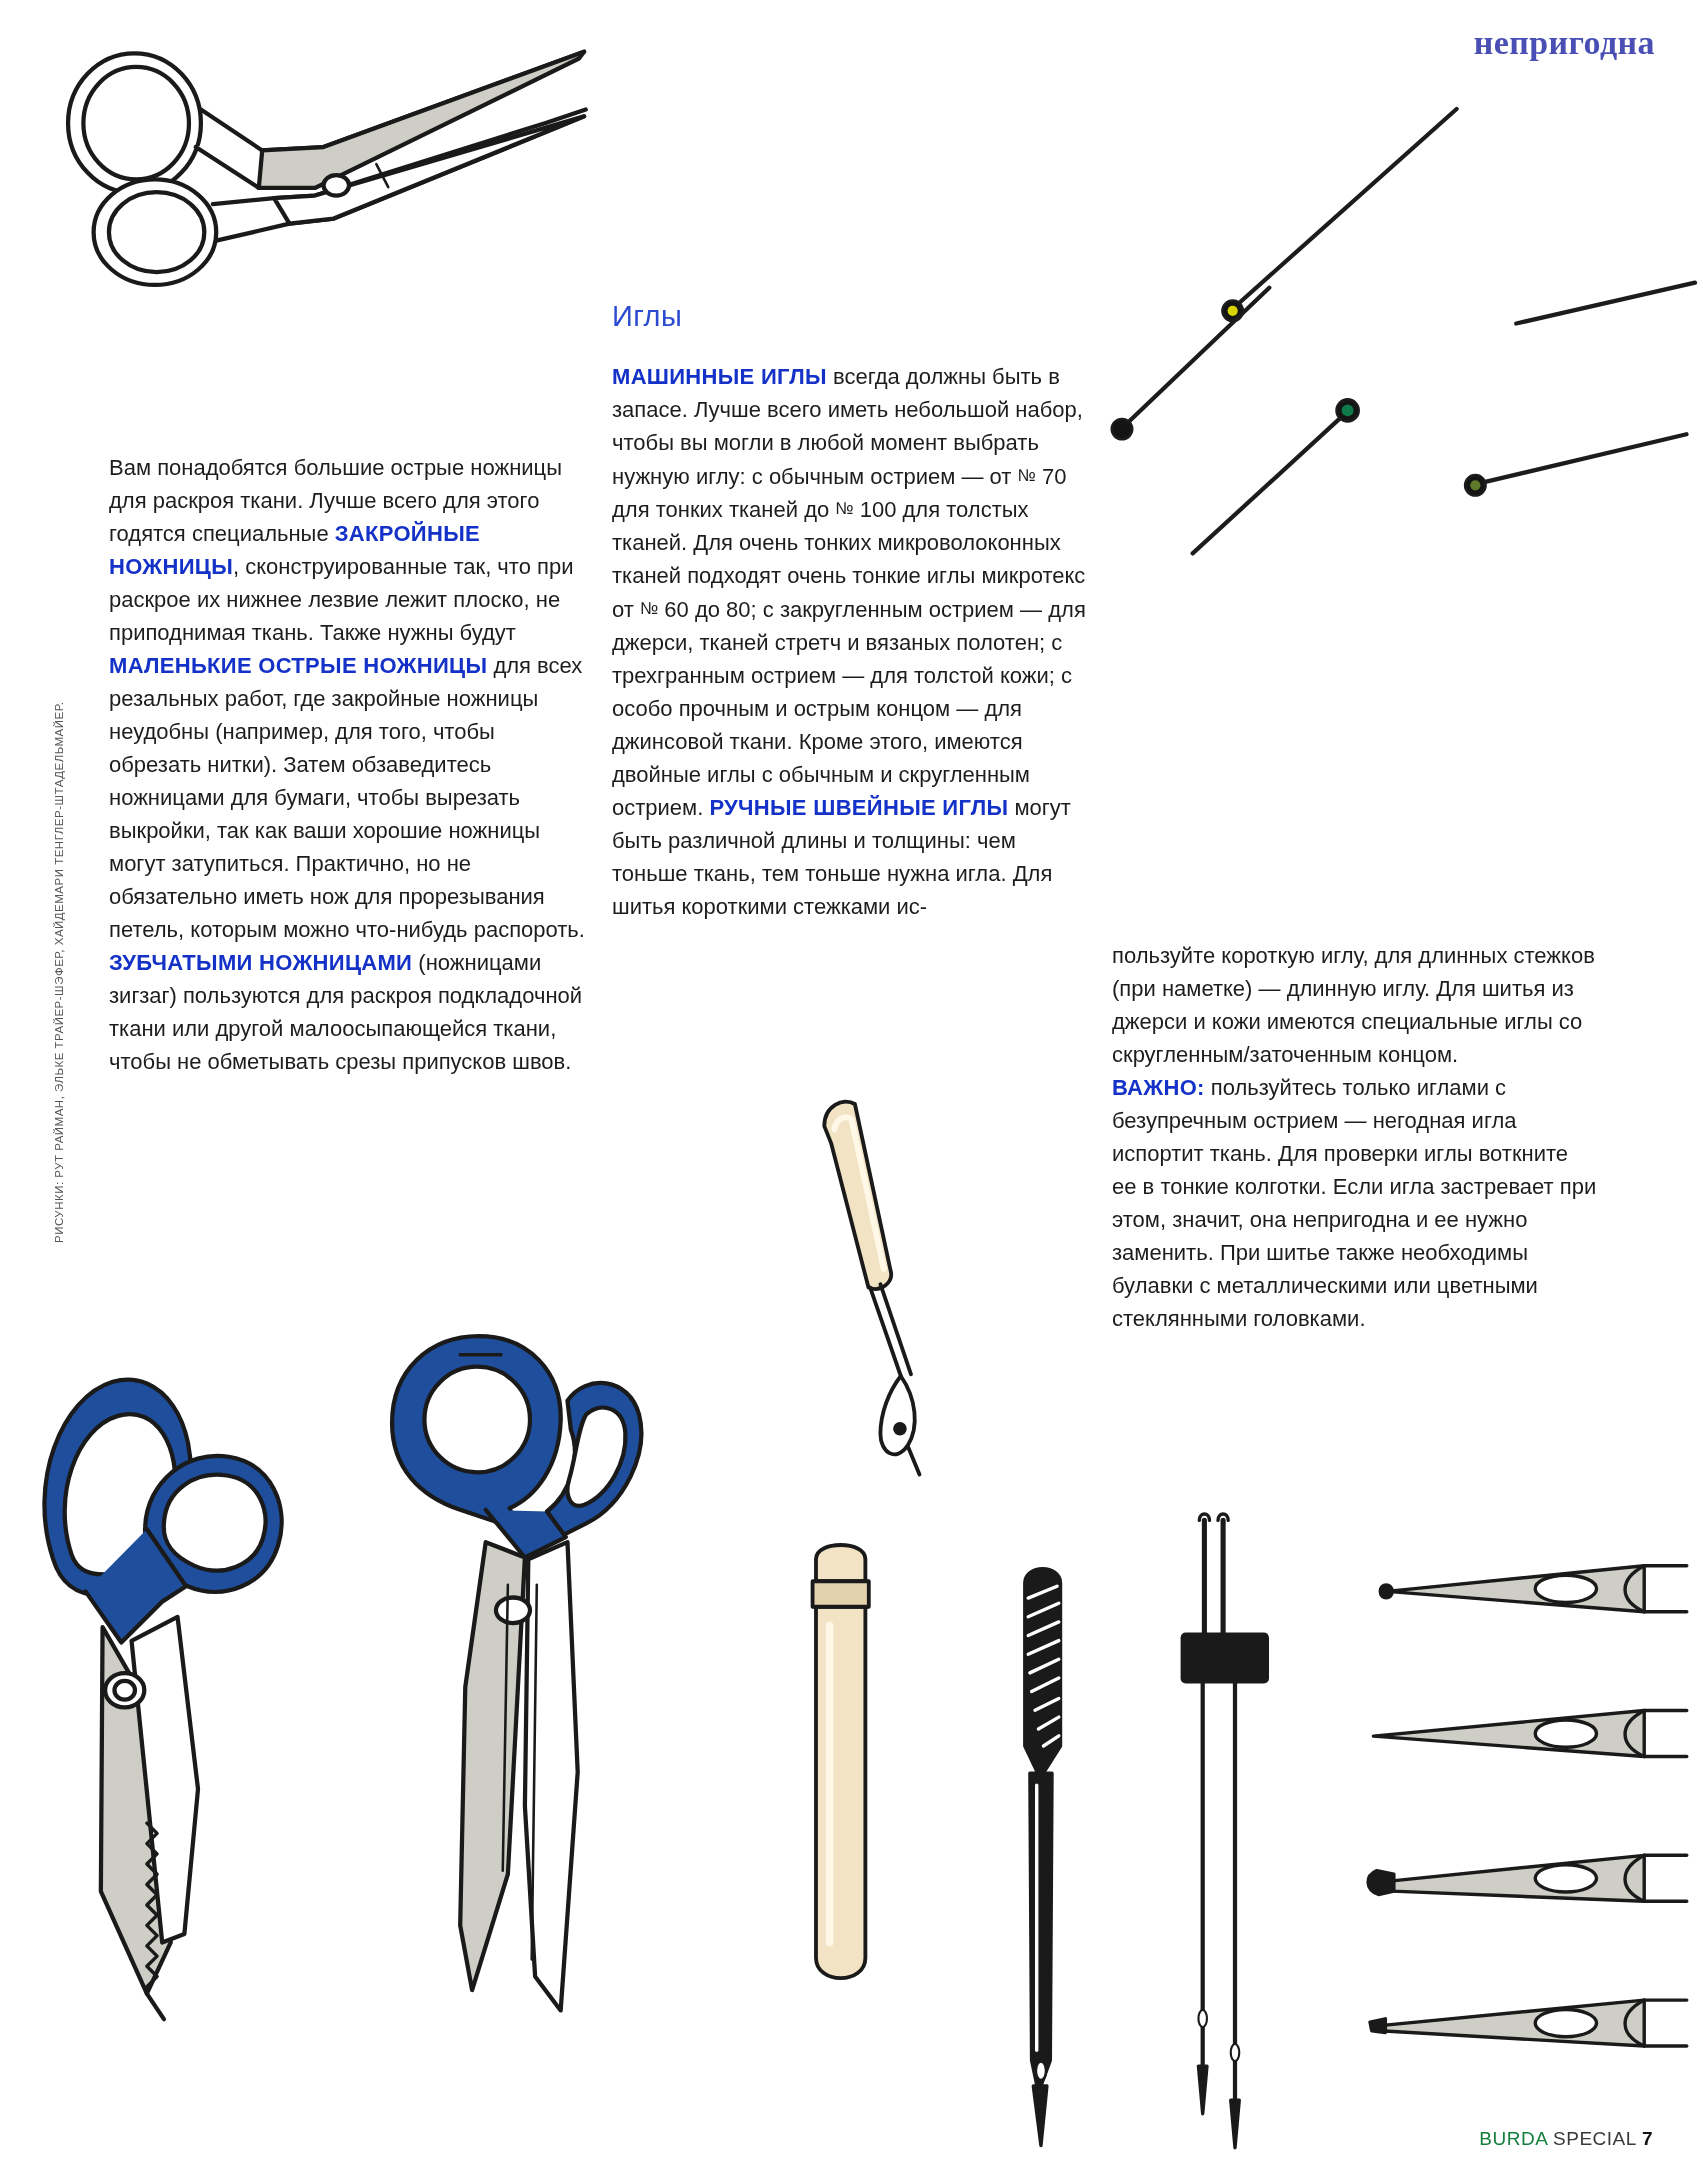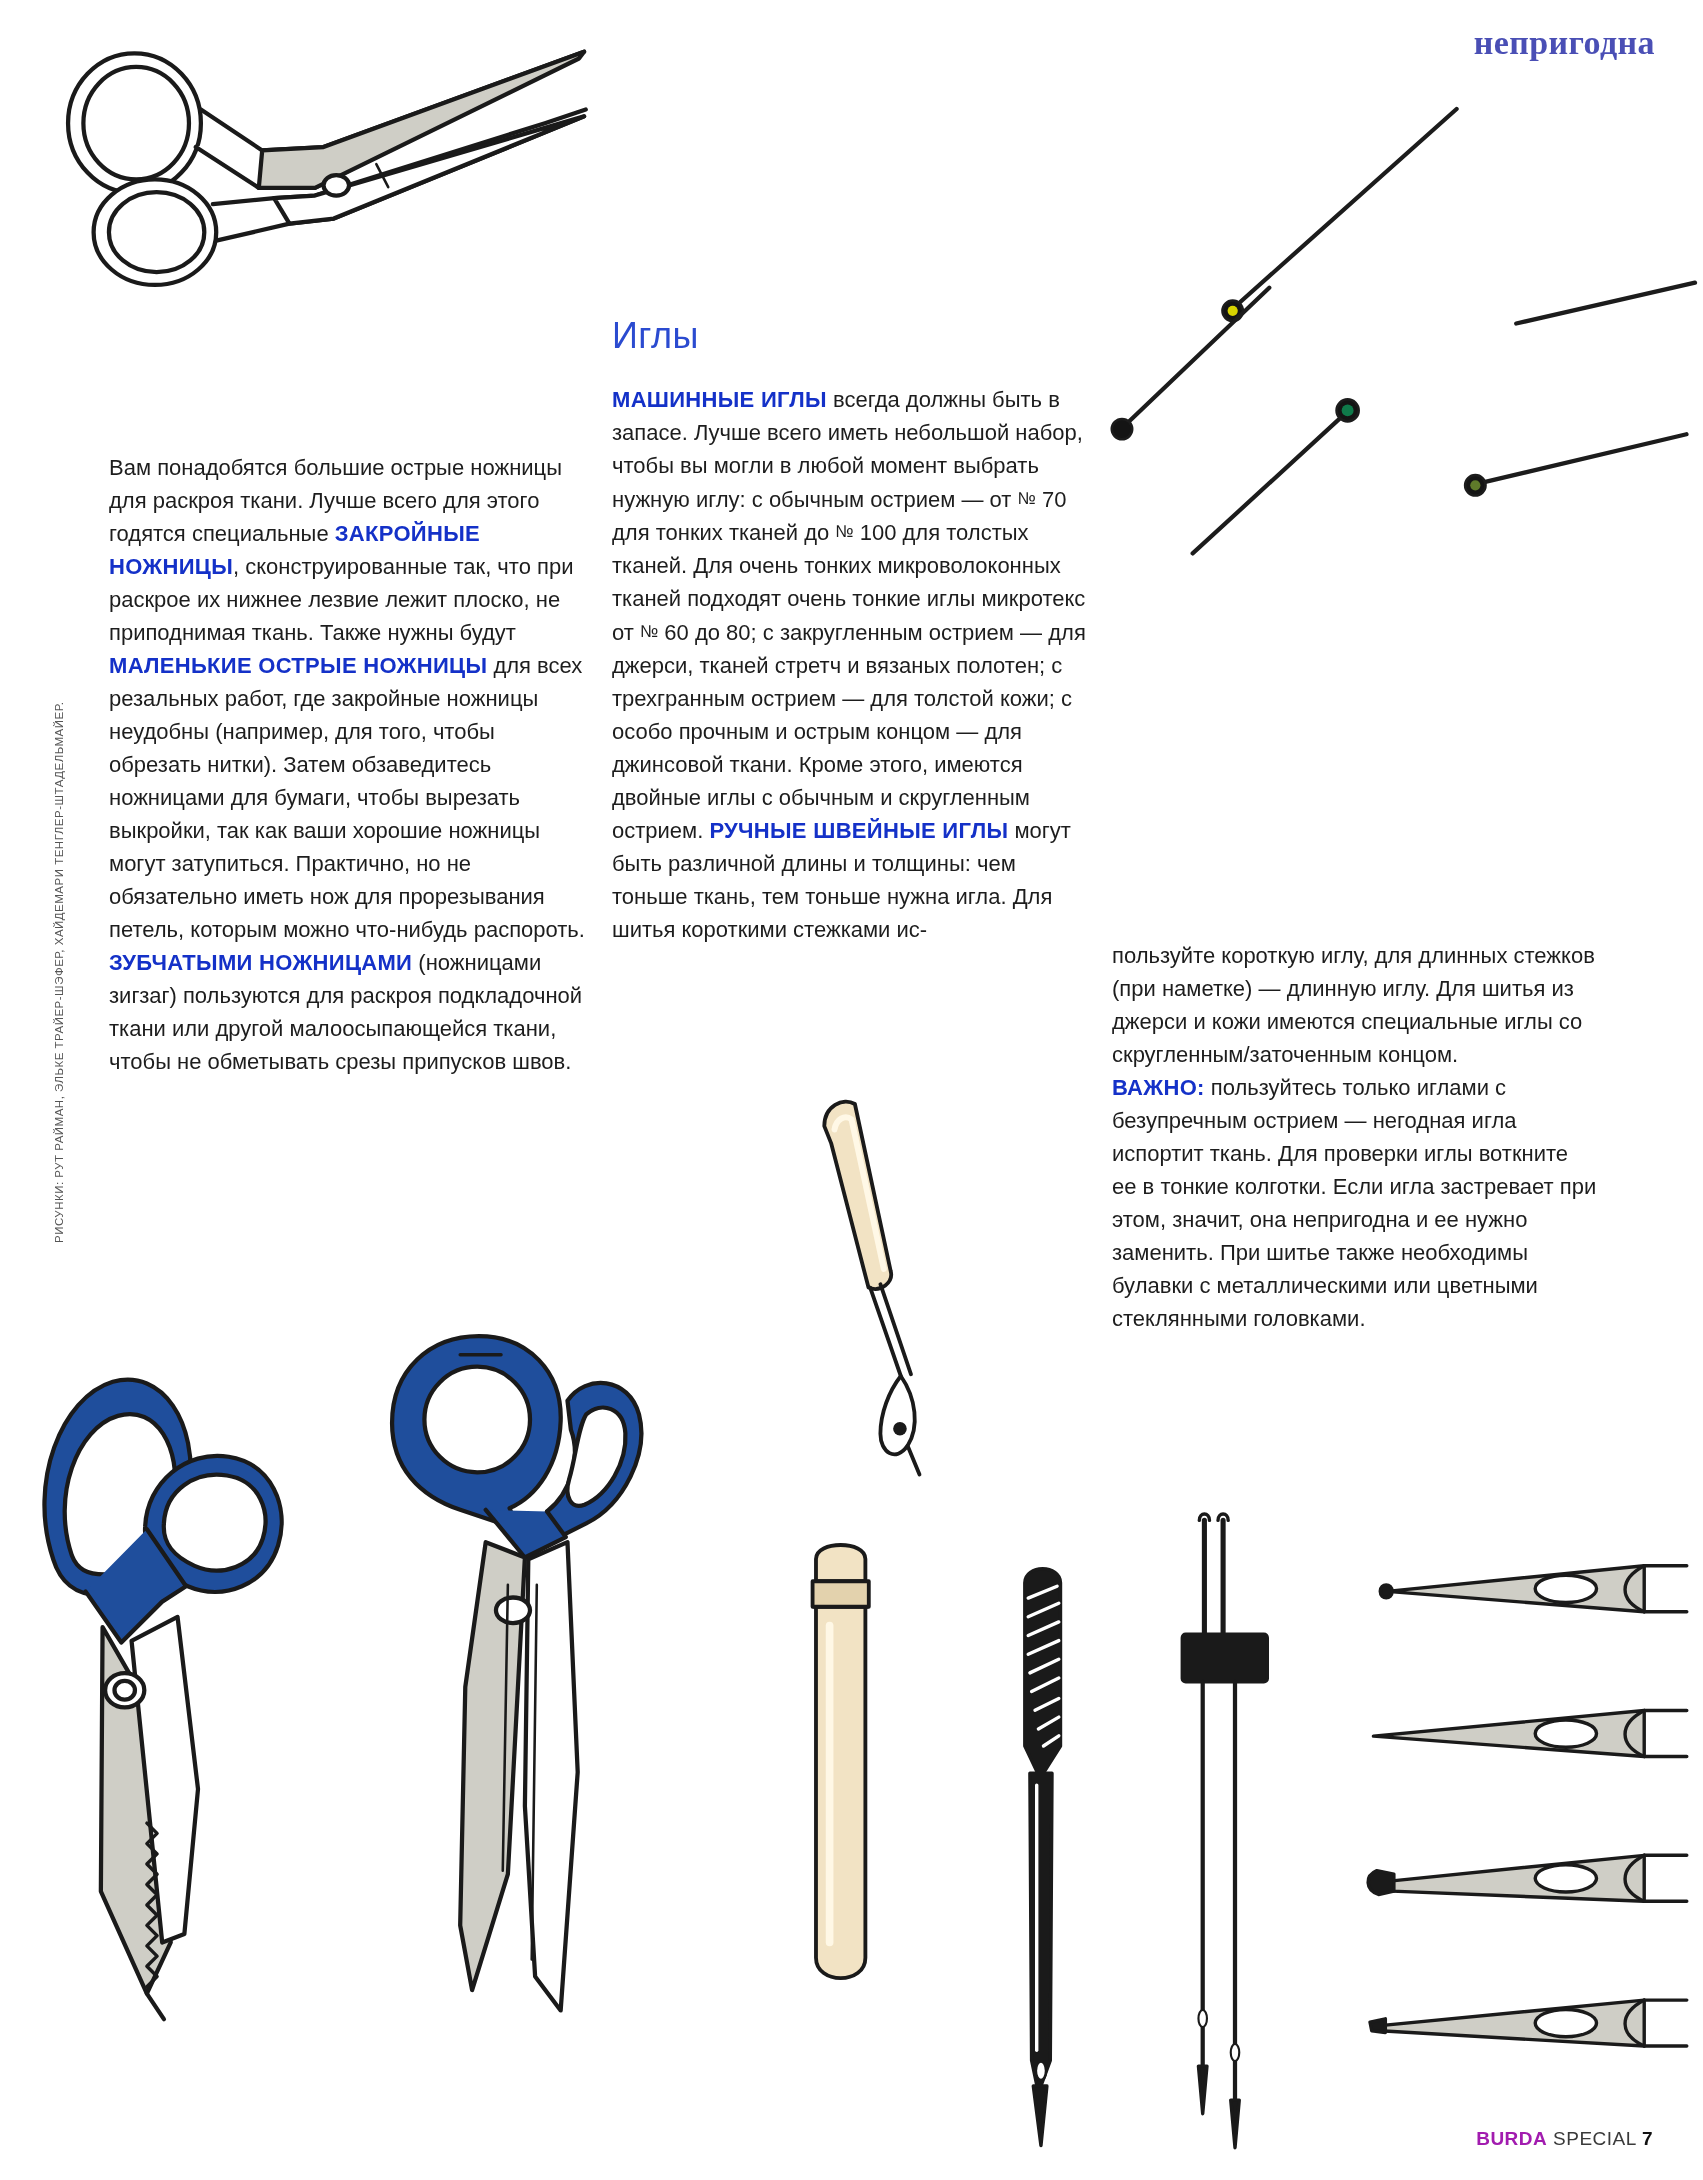--- a/index.html
+++ b/index.html
@@ -29,24 +29,24 @@
     transform: rotate(-90deg) translate(-100%, 0);
     font-size:11.5px; letter-spacing:0.5px;
     color:#555; white-space:nowrap;
     font-weight:400;
   }
 
   
   .col{ position:absolute; }
   .heading{
     color:#2b4bd0;
-    font-size:36px;
+    font-size:29px;
     font-weight:400;
     letter-spacing:0.4px;
-    margin:16px 0 29px 0;
+    margin:0 0 29px 0;
     line-height:1;
   }
   .body-text{
     font-size:22px;
     line-height:33px;
     color:#1d1d1d;
     text-align:left;
     font-weight:400;
     margin-top:8px;
   }
@@ -55,21 +55,21 @@
 
   #col-scissors{ left:109px; top:443px; width:477px; }
   #col-needles { left:612px; top:302px; width:479px; }
   #col-right   { left:1112px; top:931px; width:486px; }
 
   
   .footer{
     position:absolute; right:51px; bottom:31px;
     font-size:19px; color:#3a3a3a; letter-spacing:0.5px;
   }
-  .footer .brand{ font-weight:700; color:#a21caf; }
+  .footer .brand{ font-weight:400; color:#15803d; }
   .footer .pg{ font-weight:700; color:#111; margin-left:5.1px; }
 
   
   .illus{ position:absolute; }
   svg{ display:block; overflow:visible; }
 </style>
 </head>
 <body>
 
 <div class="page">

